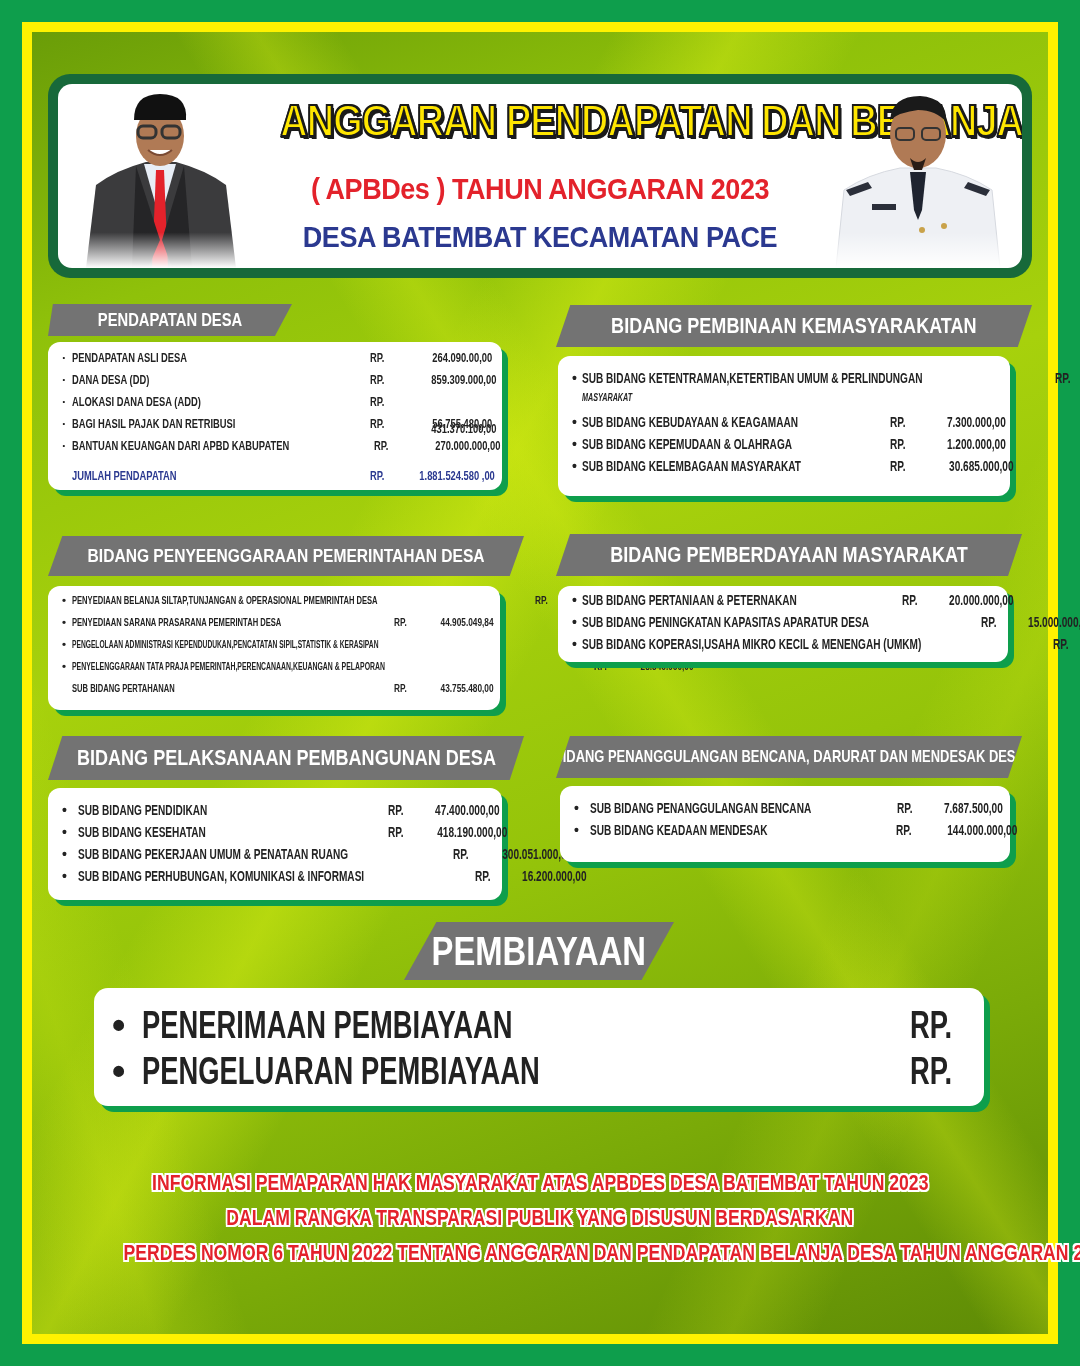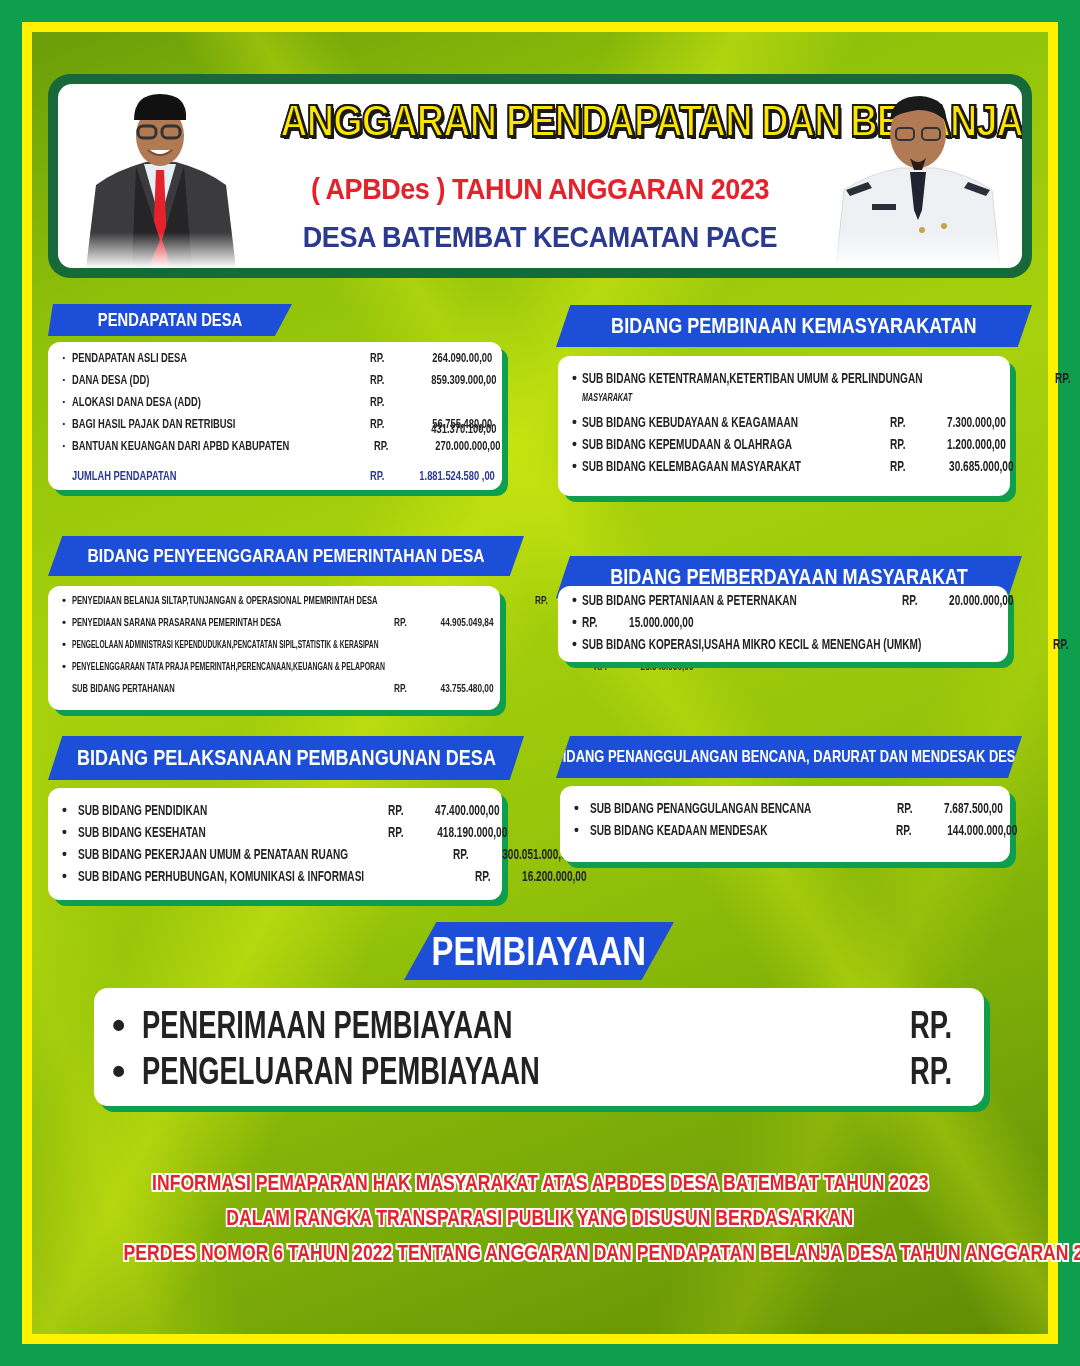--- a/index.html
+++ b/index.html
@@ -58,21 +58,21 @@
   }
   .title-loc {
     position: absolute; left: 180px; right: 180px; top: 136px; text-align: center;
     font-weight: 700; font-size: 30px; color: #2b3990; letter-spacing: -0.5px;
     transform: scaleX(0.9);
   }
 
   
   .ribbon {
     position: absolute; height: 36px;
-    background: #1d4ed8;
+    background: #737373;
     clip-path: polygon(3% 0, 100% 0, 97% 100%, 0 100%);
     color: #fff; font-weight: 700; text-align: center;
     display: flex; align-items: center; justify-content: center;
     white-space: nowrap;
   }
   .ribbon span { display: inline-block; transform: scaleX(0.82); }
 
   
   .card {
     position: absolute; background: #fff; border-radius: 12px;
@@ -268,32 +268,33 @@
     <span class="amt" style="width:70px;"><span class="condensed-r">28.546.960,00</span></span>
   </div>
   <div class="row" style="height:22px; font-size:11.5px;">
     <span class="bullet"></span>
     <span class="label"><span class="condensed" style="transform:scaleX(0.66)">SUB BIDANG PERTAHANAN</span></span>
     <span class="rp" style="width:26px;"><span class="condensed">RP.</span></span>
     <span class="amt" style="width:70px;"><span class="condensed-r">43.755.480,00</span></span>
   </div>
 </div>
 
-<div class="ribbon" style="left:556px; top:556px; width:466px; height:42px; font-size:22px;">
+<div class="ribbon" style="left:556px; top:534px; width:466px; height:42px; font-size:22px;">
   <span>BIDANG PEMBERDAYAAN MASYARAKAT</span>
 </div>
 <div class="card" style="left:558px; top:586px; width:450px; height:76px; padding-top:6px;">
   <div class="row" style="height:22px; font-size:14px;">
     <span class="bullet">•</span>
     <span class="label"><span class="condensed">SUB BIDANG PERTANIAAN &amp; PETERNAKAN</span></span>
     <span class="rp" style="width:22px;"><span class="condensed">RP.</span></span>
     <span class="amt" style="width:74px;"><span class="condensed-r">20.000.000,00</span></span>
   </div>
   <div class="row" style="height:22px; font-size:14px;">
     <span class="bullet">•</span>
+    <span class="label"><span class="condensed">SUB BIDANG PENINGKATAN KAPASITAS APARATUR DESA</span></span>
     <span class="rp" style="width:22px;"><span class="condensed">RP.</span></span>
     <span class="amt" style="width:74px;"><span class="condensed-r">15.000.000,00</span></span>
   </div>
   <div class="row" style="height:22px; font-size:14px;">
     <span class="bullet">•</span>
     <span class="label"><span class="condensed">SUB BIDANG KOPERASI,USAHA MIKRO KECIL &amp; MENENGAH (UMKM)</span></span>
     <span class="rp" style="width:22px;"><span class="condensed">RP.</span></span>
     <span class="amt" style="width:74px;"></span>
   </div>
 </div>

